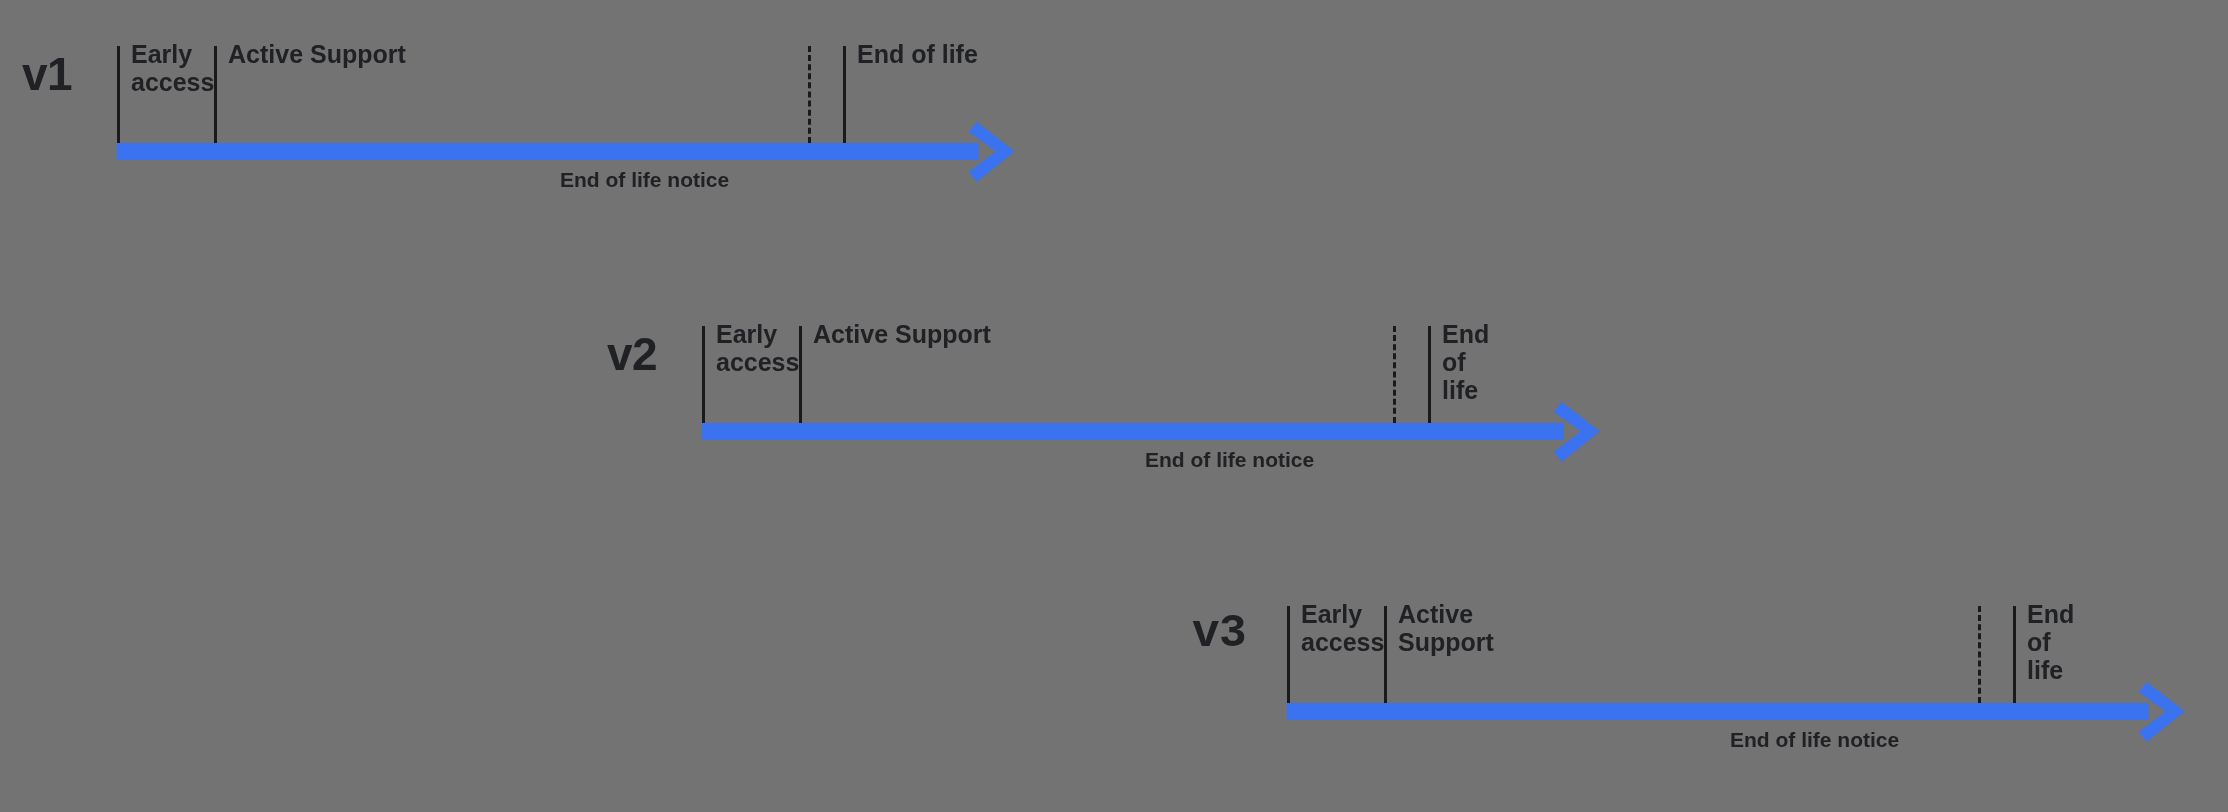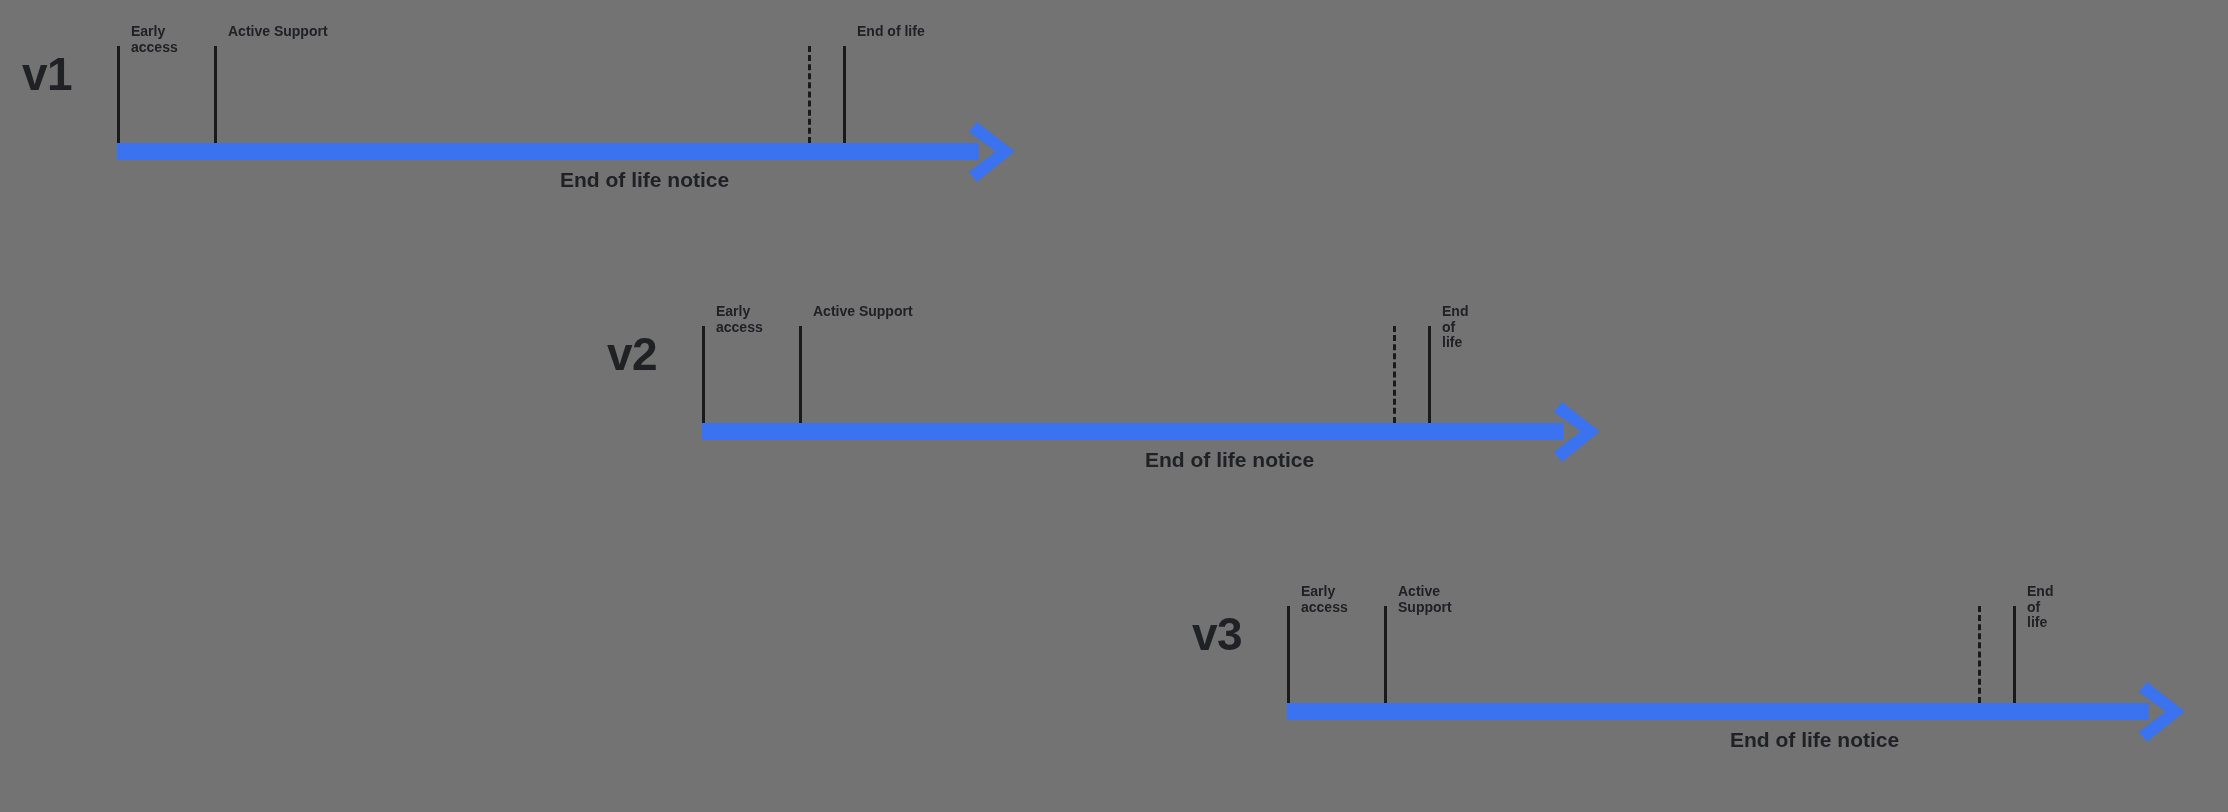--- a/index.html
+++ b/index.html
@@ -58,22 +58,22 @@
   }
   .tick.dashed {
     background: transparent;
     width: 0;
     border-left: 3px dashed #1a1a1a;
   }
 
   
   .phase-label {
     position: absolute;
-    top: 24px;
-    font-size: 14px;
+    top: 40px;
+    font-size: 25px;
     font-weight: 700;
     color: #202124;
     line-height: 1.12;
     white-space: pre-line;
   }
 
   
   .arrow {
     position: absolute;
     height: 60px;
@@ -141,21 +141,21 @@
         <div class="arrow-shaft" style="width: 862px; background: rgb(59, 114, 240);"></div>
         <div class="arrow-head" style="left: 852px;">
           <svg width="46" height="60" viewBox="0 0 46 60">
             <path d="M8 0 L46 29.5 L8 60 L0 50 L27 29.5 L0 10 Z" fill="#3b72f0"></path>
           </svg>
         </div>
       </div>
       <div class="notice-label" style="left: 1145px; top: 168px; width: 260px; color: rgb(32, 33, 36);">End of life notice</div>
     </div>
     <div class="timeline-row" style="left: 0px; top: 560px;">
-      <div class="version-label" style="left: 1192px; color: rgb(32, 33, 36);">v3</div>
+      <div class="version-label" style="left: 1192px; color: rgb(32, 33, 36); font-family: Liberation Mono, monospace;">v3</div>
       <div class="tick" style="left: 1287px; background: rgb(26, 26, 26);"></div>
       <div class="phase-label" style="left: 1301px; color: rgb(32, 33, 36);">Early
 access</div>
       <div class="tick" style="left: 1384px; background: rgb(26, 26, 26);"></div>
       <div class="phase-label" style="left: 1398px; color: rgb(32, 33, 36);">Active Support</div>
       <div class="tick dashed" style="left: 1978px; border-left-color: rgb(26, 26, 26);"></div>
       <div class="tick" style="left: 2013px; background: rgb(26, 26, 26);"></div>
       <div class="phase-label" style="left: 2027px; color: rgb(32, 33, 36);">End of life</div>
       <div class="arrow" style="left: 1287px; top: 122px; width: 898px;">
         <div class="arrow-shaft" style="width: 862px; background: rgb(59, 114, 240);"></div>

